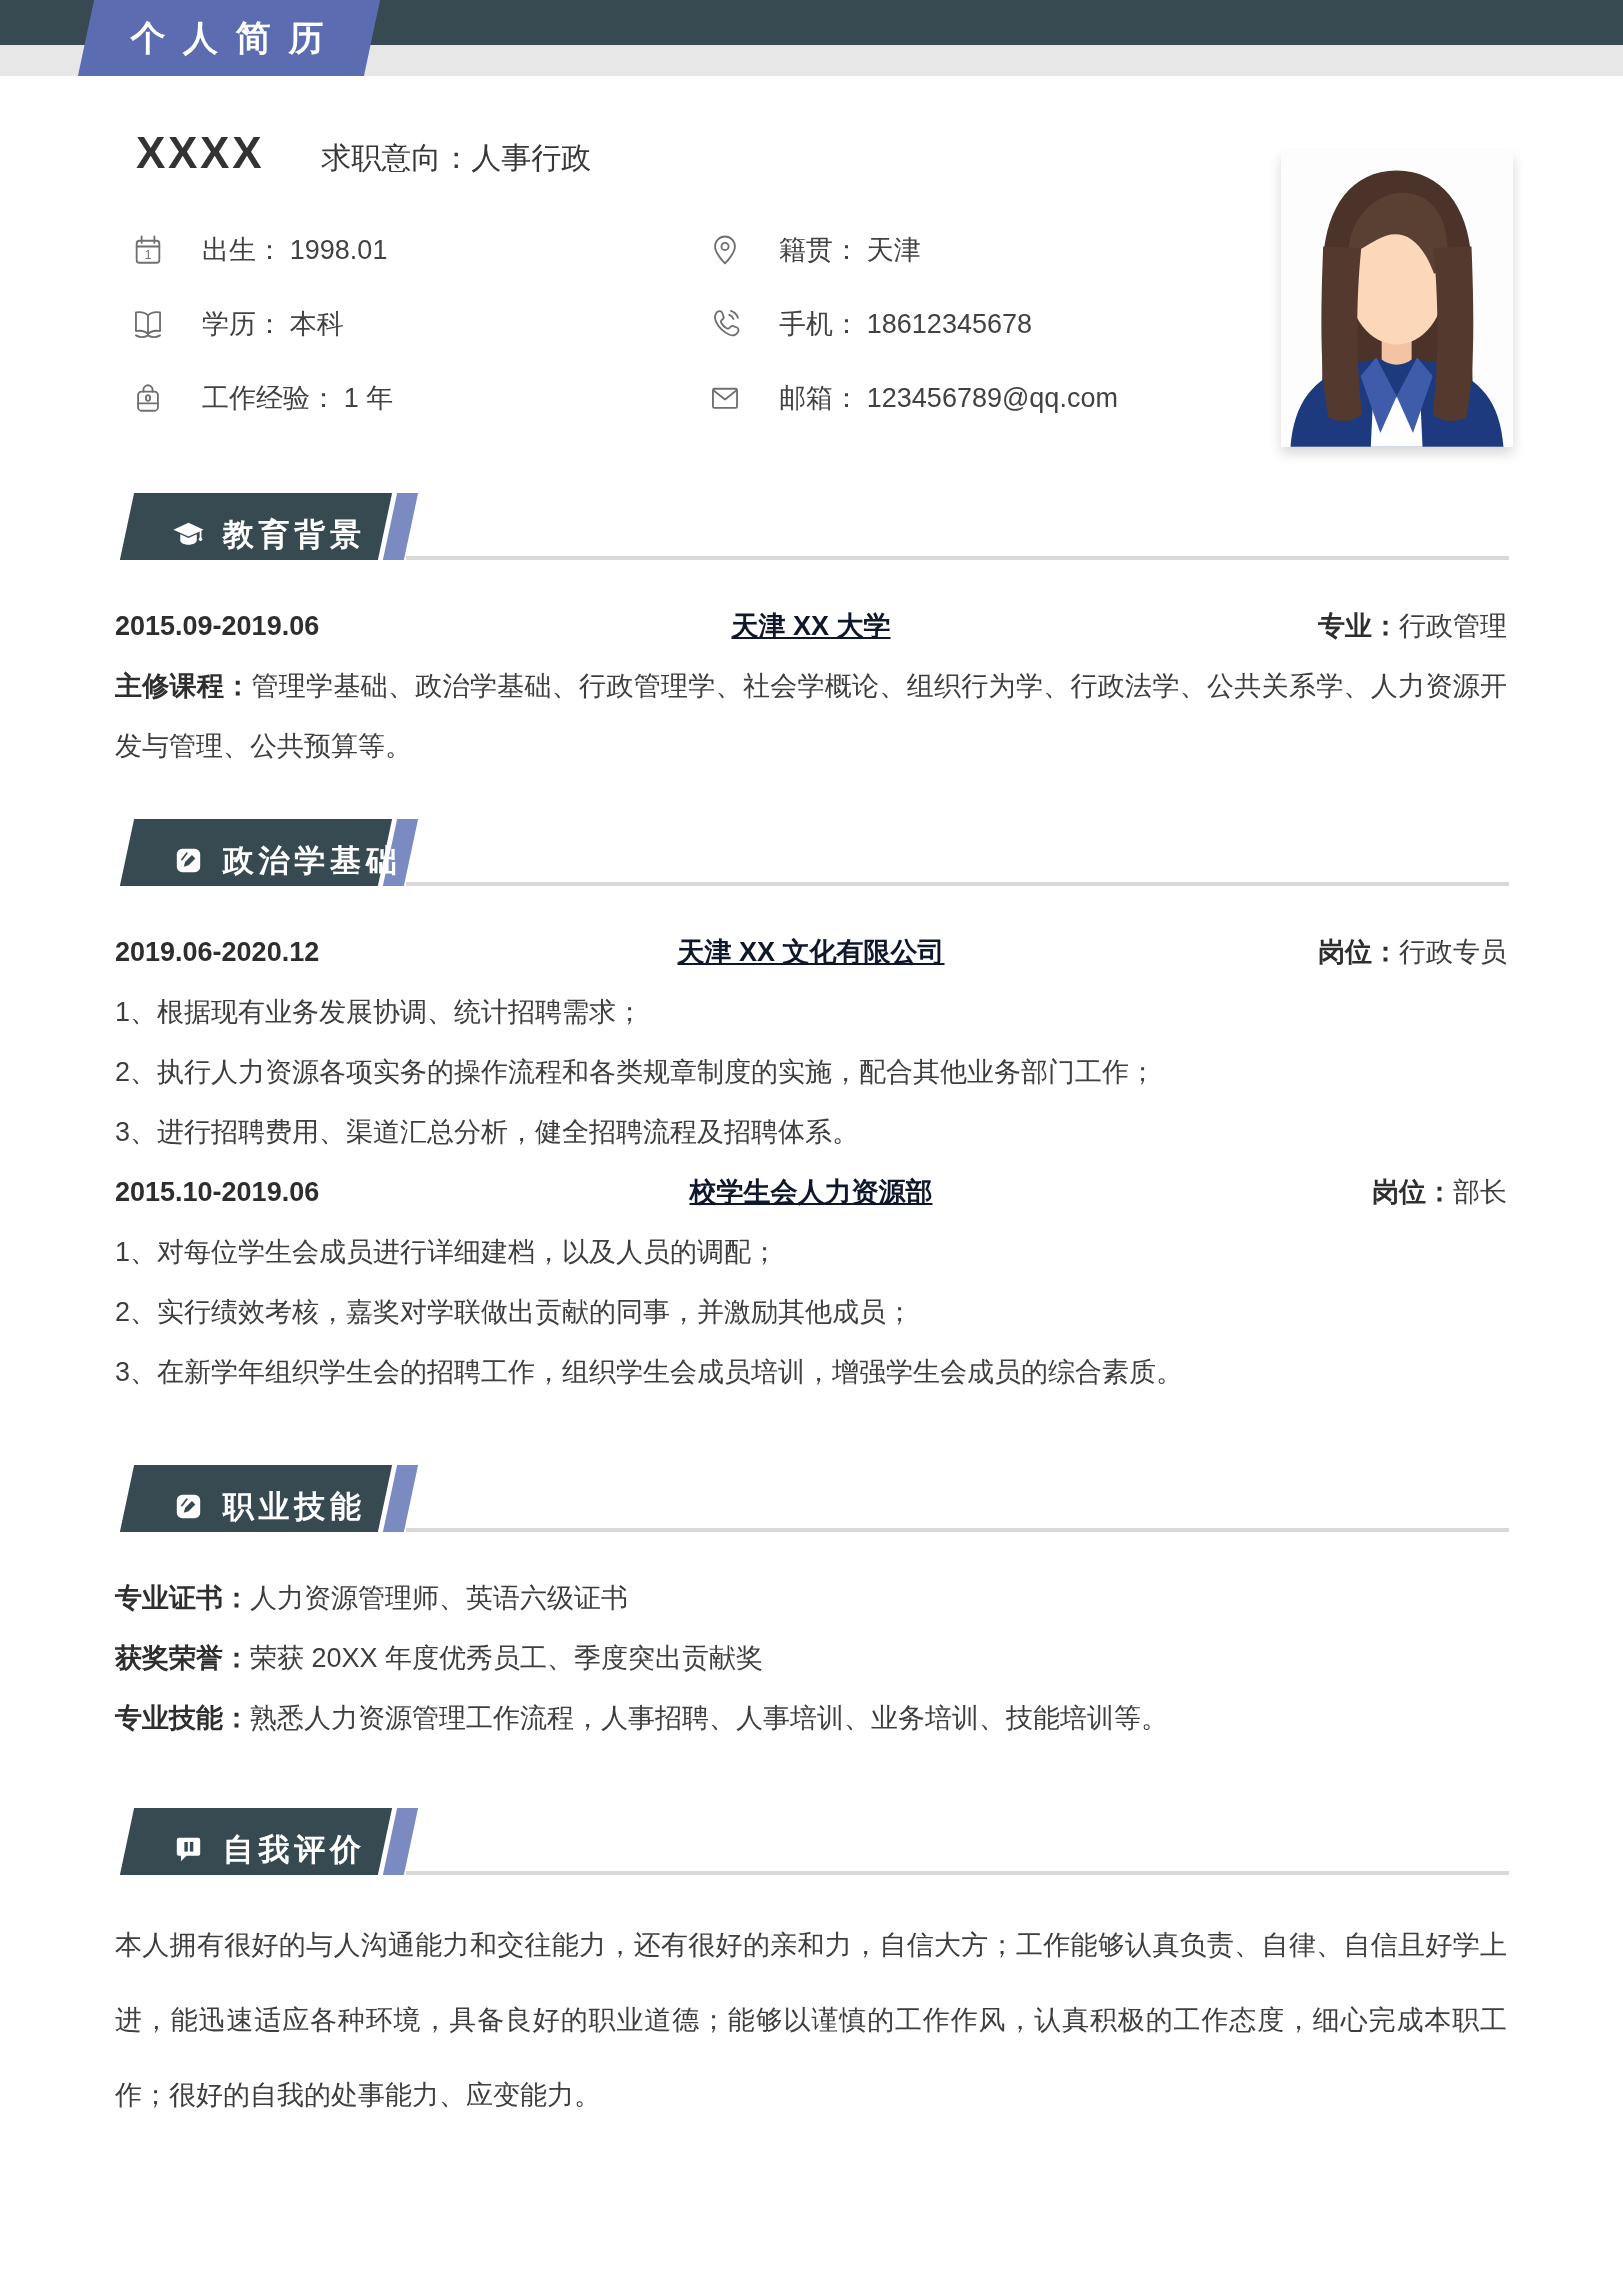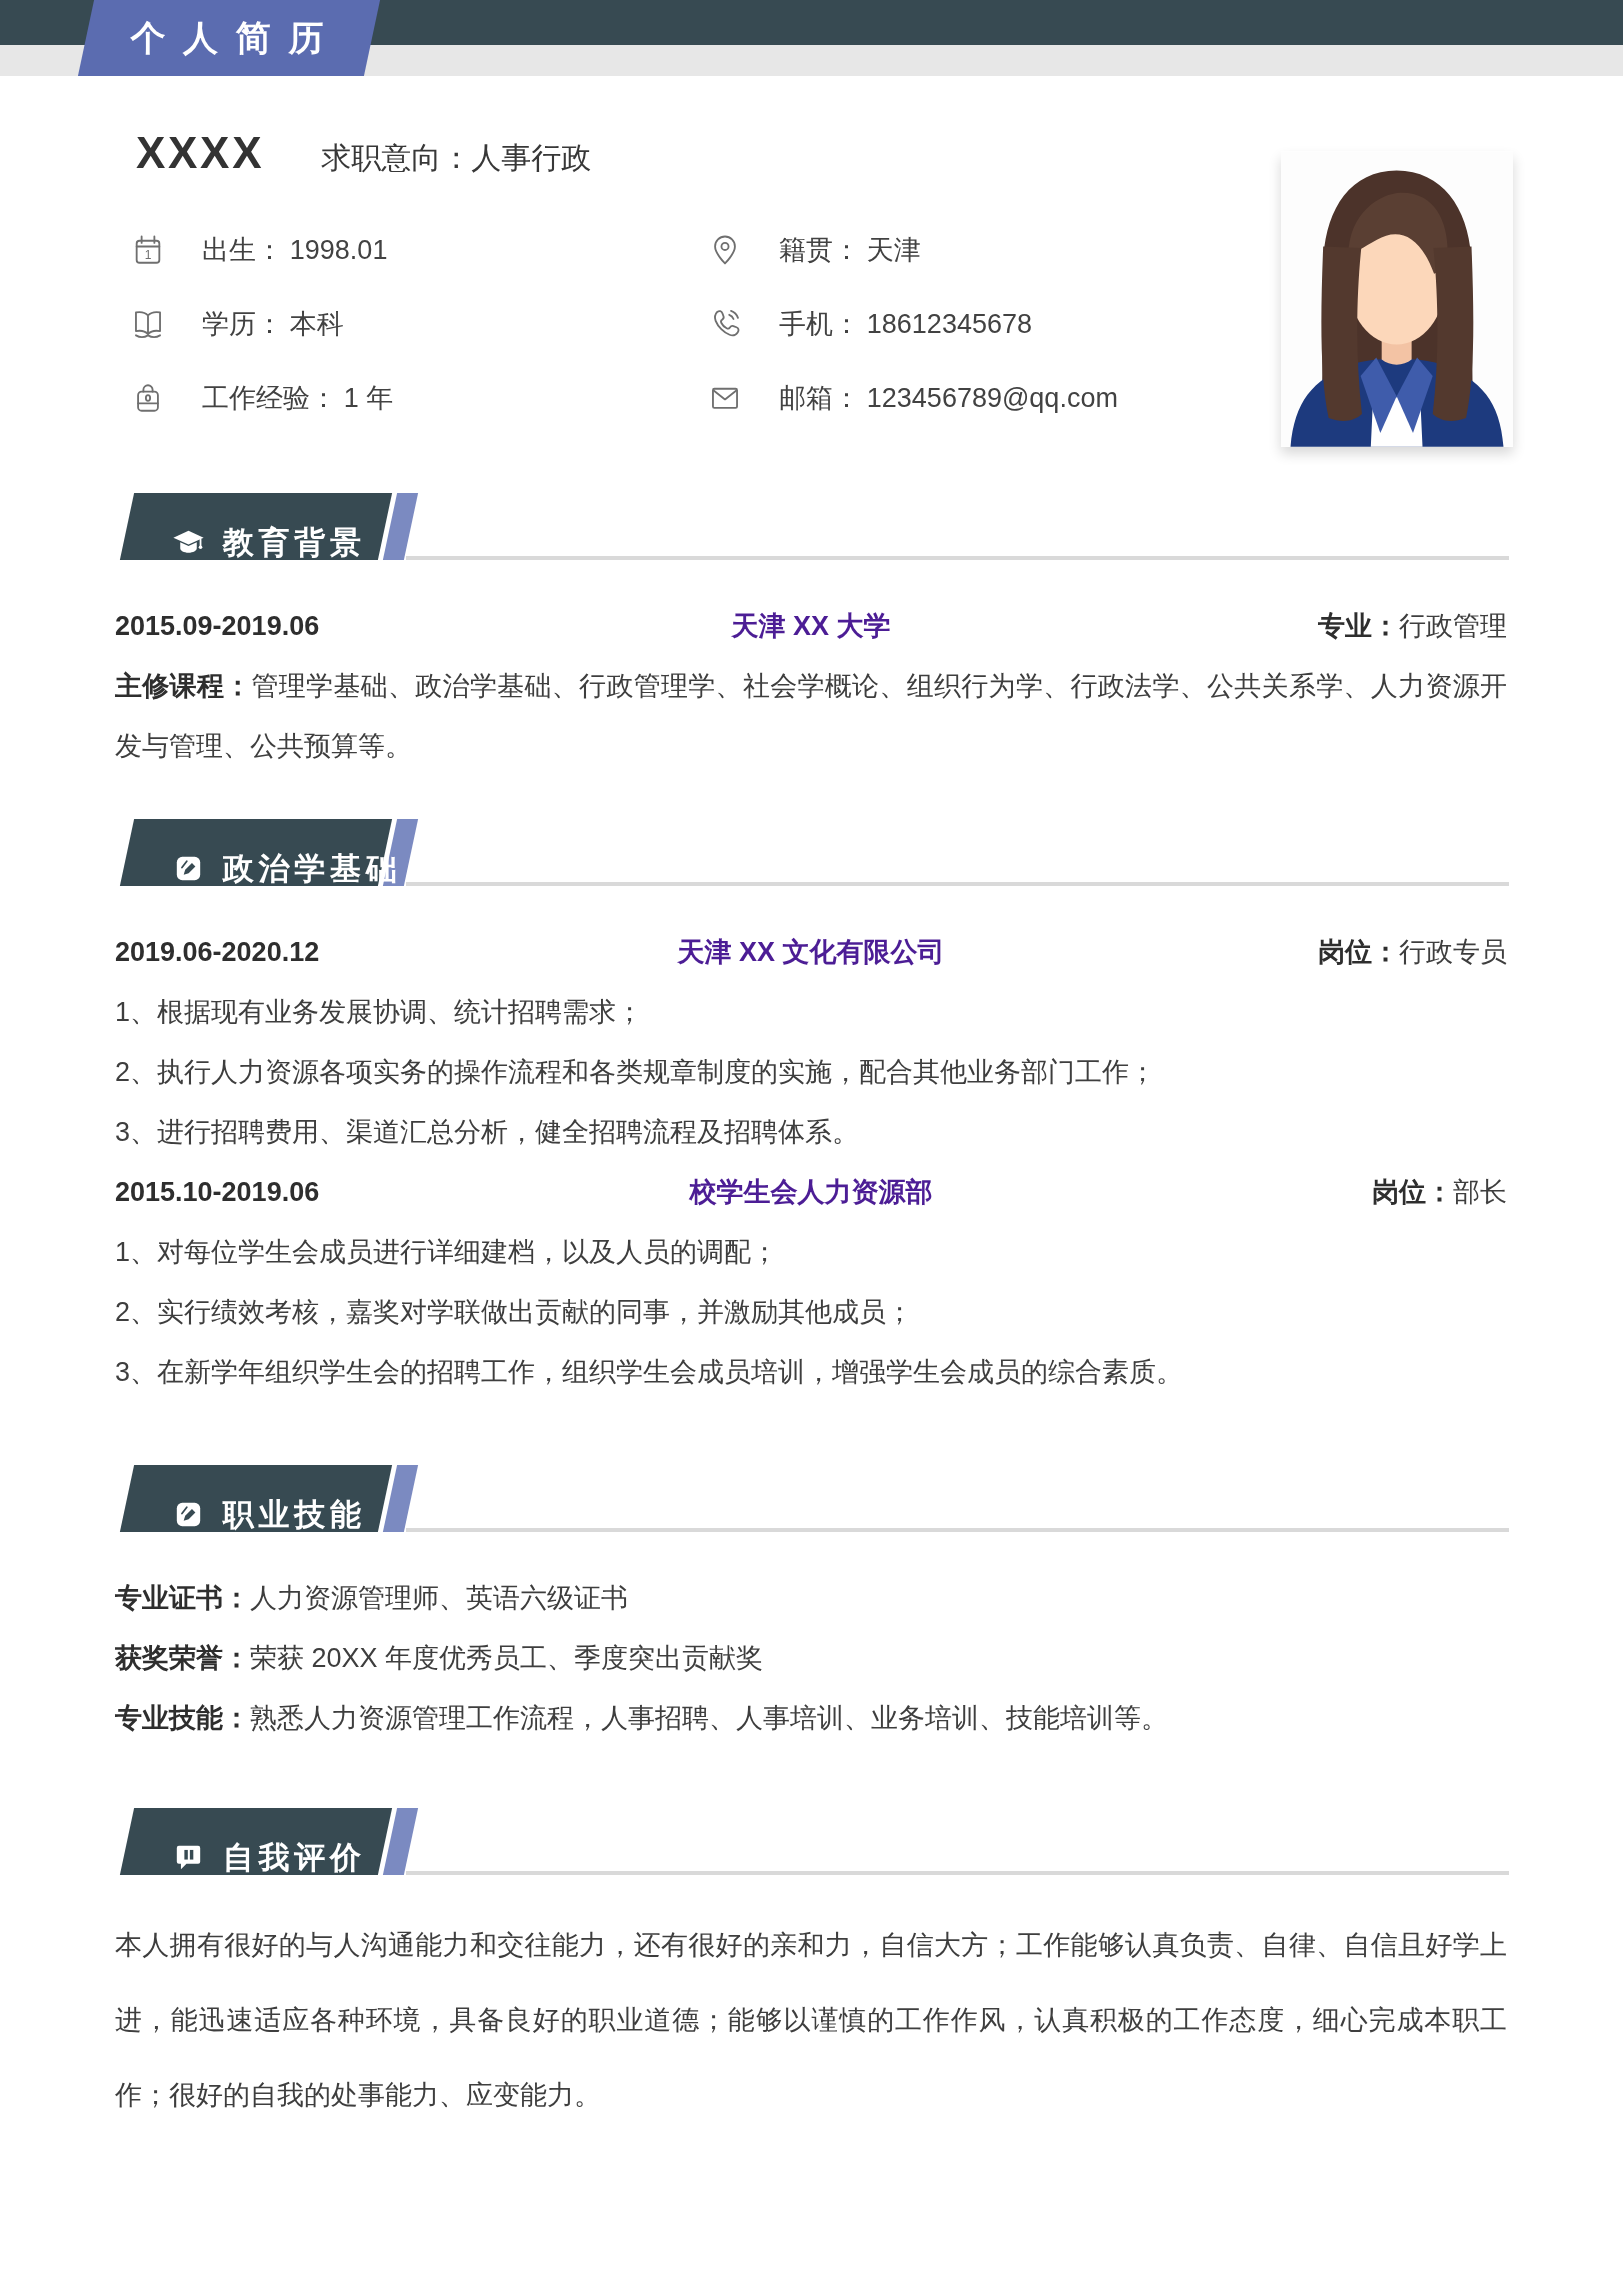--- a/index.html
+++ b/index.html
@@ -24,33 +24,33 @@
   .info-item .ficon svg{width:34px;height:34px;}
   .info-item .flabel{margin-right:6.8px;}
   
   .photo{position:absolute;left:1281px;top:151px;width:232px;height:296px;background:#fff;box-shadow:0 6.8px 12.3px rgba(0,0,0,.16);}
   .photo svg{display:block;width:232px;height:296px;}
   
   .section-header{position:relative;height:67px;}
   .sh-stripe{position:absolute;left:390px;top:0;width:20.5px;height:67px;background:#7b8ac1;transform:skewX(-12deg);}
   .sh-shape{position:absolute;left:127px;top:0;width:258px;height:67px;background:#374a52;transform:skewX(-12deg);}
   .sh-line{position:absolute;left:406px;right:114px;bottom:0;height:4.1px;background:#d9d9d9;}
-  .sh-content{position:absolute;left:172px;top:16px;height:67px;display:flex;align-items:center;gap:17.7px;z-index:2;justify-content:space-between;}
+  .sh-content{position:absolute;left:172px;top:8px;height:67px;display:flex;align-items:center;gap:17.7px;z-index:2;justify-content:space-between;}
   .sh-content svg{width:33px;height:33px;flex:0 0 auto;}
   .sh-title{color:#ffffff;font-size:31px;font-weight:bold;letter-spacing:4.8px;}
   .mt-edu{margin-top:58px;}
   .mt-exp{margin-top:43px;}
   .mt-skill{margin-top:63px;}
   .mt-eval{margin-top:60px;}
   
   .content{margin-left:115px;margin-right:116px;font-size:27px;}
   .content.first{margin-top:36px;}
   .row3{display:flex;line-height:60px;justify-content:space-between;}
   .row3 .c1{flex:1;font-weight:bold;color:#2e2e2e;white-space:nowrap;}
-  .row3 .c2{flex:1;text-align:center;font-weight:bold;color:#4c1d95;white-space:nowrap;}
+  .row3 .c2{flex:1;text-align:center;font-weight:bold;color:#0f172a;white-space:nowrap;text-decoration:underline;}
   .row3 .c3{flex:1;text-align:right;white-space:nowrap;}
   .blabel{font-weight:bold;color:#2e2e2e;}
   .para{line-height:60px;text-align:justify;}
   .line{line-height:60px;}
   .eval{margin-top:33px;line-height:75px;text-align:justify;}
   .ic{stroke:#6f6f6f;stroke-width:2.6;fill:none;stroke-linecap:round;stroke-linejoin:round;}
 </style>
 </head>
 <body>
 

